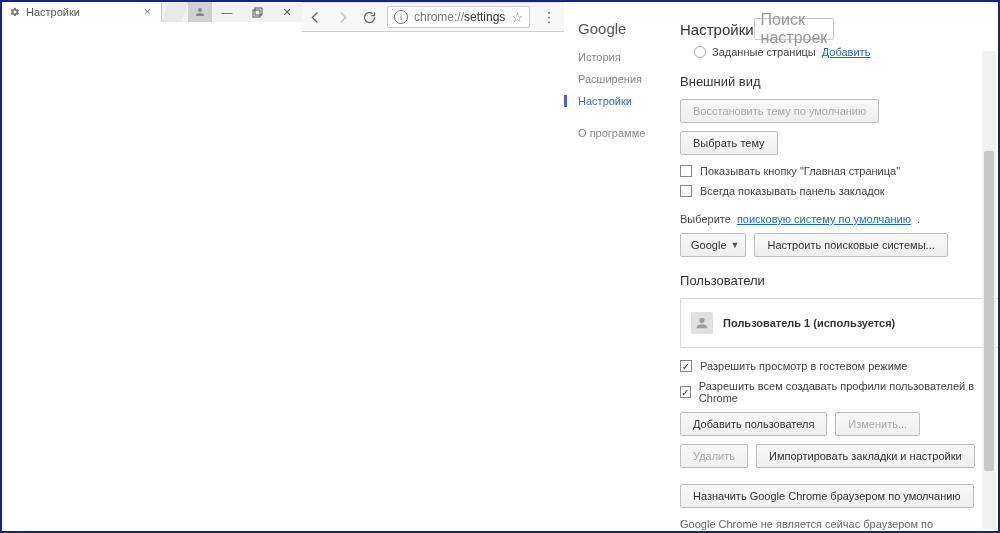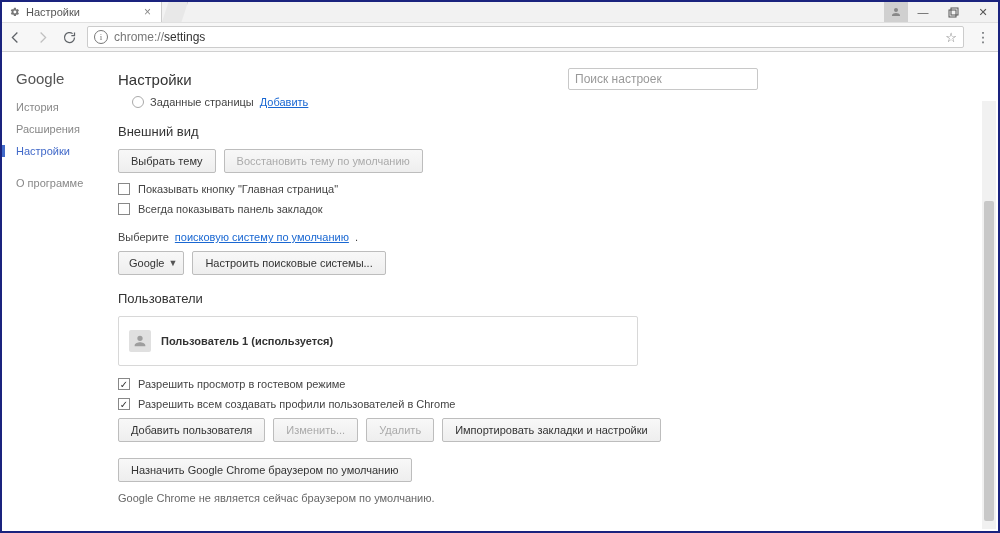--- a/index.html
+++ b/index.html
@@ -1,17 +1,17 @@
 <!DOCTYPE html>
 <html><head>
 <meta charset="utf-8">
 <style>
   * { box-sizing: border-box; margin: 0; padding: 0; }
   html, body { width: 1000px; height: 533px; font-family: "Segoe UI", Arial, sans-serif; font-size: 12px; color: #333; overflow: hidden; }
-  .frame { width: 1000px; height: 533px; border: 2px solid #1a237e; background: #fff; position: relative; display: flex; flex-direction: column; }
+  .frame { width: 1000px; height: 533px; border: 2px solid #1a237e; background: #fff; position: relative; display: flex; flex-direction: row; }
   
   .titlebar { height: 20px; background: #f2f2f2; display: flex; align-items: stretch; }
   .tab { display: flex; align-items: center; background: #fff; border-right: 1px solid #ccc; padding: 0 10px 0 8px; font-size: 11px; color: #555; gap: 6px; min-width: 160px; }
   .tab .ticon { width: 10px; height: 10px; display: inline-block; }
   .tab .tclose { margin-left: auto; color: #888; font-size: 12px; }
   .newtab { width: 26px; background: #e8e8e8; clip-path: polygon(25% 0, 100% 0, 75% 100%, 0 100%); border-right: 1px solid #ccc; }
   .wincontrols { margin-left: auto; display: flex; }
   .winbtn { width: 30px; display: flex; align-items: center; justify-content: center; color: #555; font-size: 11px; }
   .winbtn.user { background: #d0d0d0; width: 24px; }
   
@@ -28,21 +28,21 @@
   .page { flex: 1; display: flex; overflow: hidden; position: relative; }
   .sidebar { width: 110px; padding: 18px 0 0 14px; font-size: 12px; }
   .sidebar h1 { font-size: 15px; font-weight: 400; color: #555; margin-bottom: 14px; }
   .sidebar .navlink { display: block; color: #888; margin-bottom: 10px; font-size: 11px; cursor: pointer; }
   .sidebar .navlink.active { color: #4169c9; position: relative; }
   .sidebar .navlink.active::before { content: ""; position: absolute; left: -14px; top: 0; bottom: 0; width: 3px; background: #4169c9; }
   .sidebar .group2 { margin-top: 20px; }
   .content { flex: 1; padding: 16px 20px 10px 6px; overflow-y: auto; position: relative; }
   .contenthead { display: flex; align-items: center; margin-bottom: 6px; }
   .contenthead h2 { font-size: 15px; font-weight: 400; color: #333; }
-  .searchbox { margin-left: auto; width: 190px; height: 22px; border: 1px solid #c8c8c8; border-radius: 2px; display: flex; align-items: center; padding: 0 6px; color: #999; font-size: 12px; margin-right: 220px; }
+  .searchbox { margin-left: auto; width: 190px; height: 22px; border: 1px solid #c8c8c8; border-radius: 2px; display: flex; align-items: center; padding: 0 6px; color: #999; font-size: 16px; margin-right: 220px; }
   .row { display: flex; align-items: center; gap: 6px; font-size: 11px; color: #444; }
   .radio { width: 12px; height: 12px; border: 1px solid #aaa; border-radius: 50%; display: inline-block; }
   .link { color: #1967d2; text-decoration: underline; cursor: pointer; font-size: 11px; }
   .section { margin-top: 16px; }
   .section h3 { font-size: 13px; font-weight: 400; color: #333; margin-bottom: 10px; }
   .btn { display: inline-flex; align-items: center; height: 24px; padding: 0 12px; border: 1px solid #bdbdbd; background: linear-gradient(#f8f8f8,#eee); border-radius: 2px; font-size: 11px; color: #333; cursor: pointer; }
   .btn.disabled { color: #aaa; cursor: default; }
   .btnrow { display: flex; gap: 8px; margin-bottom: 10px; flex-wrap: wrap; }
   .chk { width: 12px; height: 12px; border: 1px solid #888; display: inline-flex; align-items: center; justify-content: center; font-size: 10px; color: #333; background: #fff; }
   .chkrow { display: flex; align-items: center; gap: 8px; font-size: 11px; color: #444; margin-bottom: 8px; }
@@ -136,22 +136,22 @@
 
       <div class="row" style="margin-left:14px;">
         <span class="radio"></span>
         <span>Заданные страницы</span>
         <span class="link">Добавить</span>
       </div>
 
       <div class="section">
         <h3>Внешний вид</h3>
         <div class="btnrow">
+          <div class="btn disabled">Восстановить тему по умолчанию</div>
           <div class="btn">Выбрать тему</div>
-          <div class="btn disabled">Восстановить тему по умолчанию</div>
         </div>
         <div class="chkrow">
           <span class="chk"></span>
           <span>Показывать кнопку "Главная страница"</span>
         </div>
         <div class="chkrow">
           <span class="chk"></span>
           <span>Всегда показывать панель закладок</span>
         </div>
       </div>

